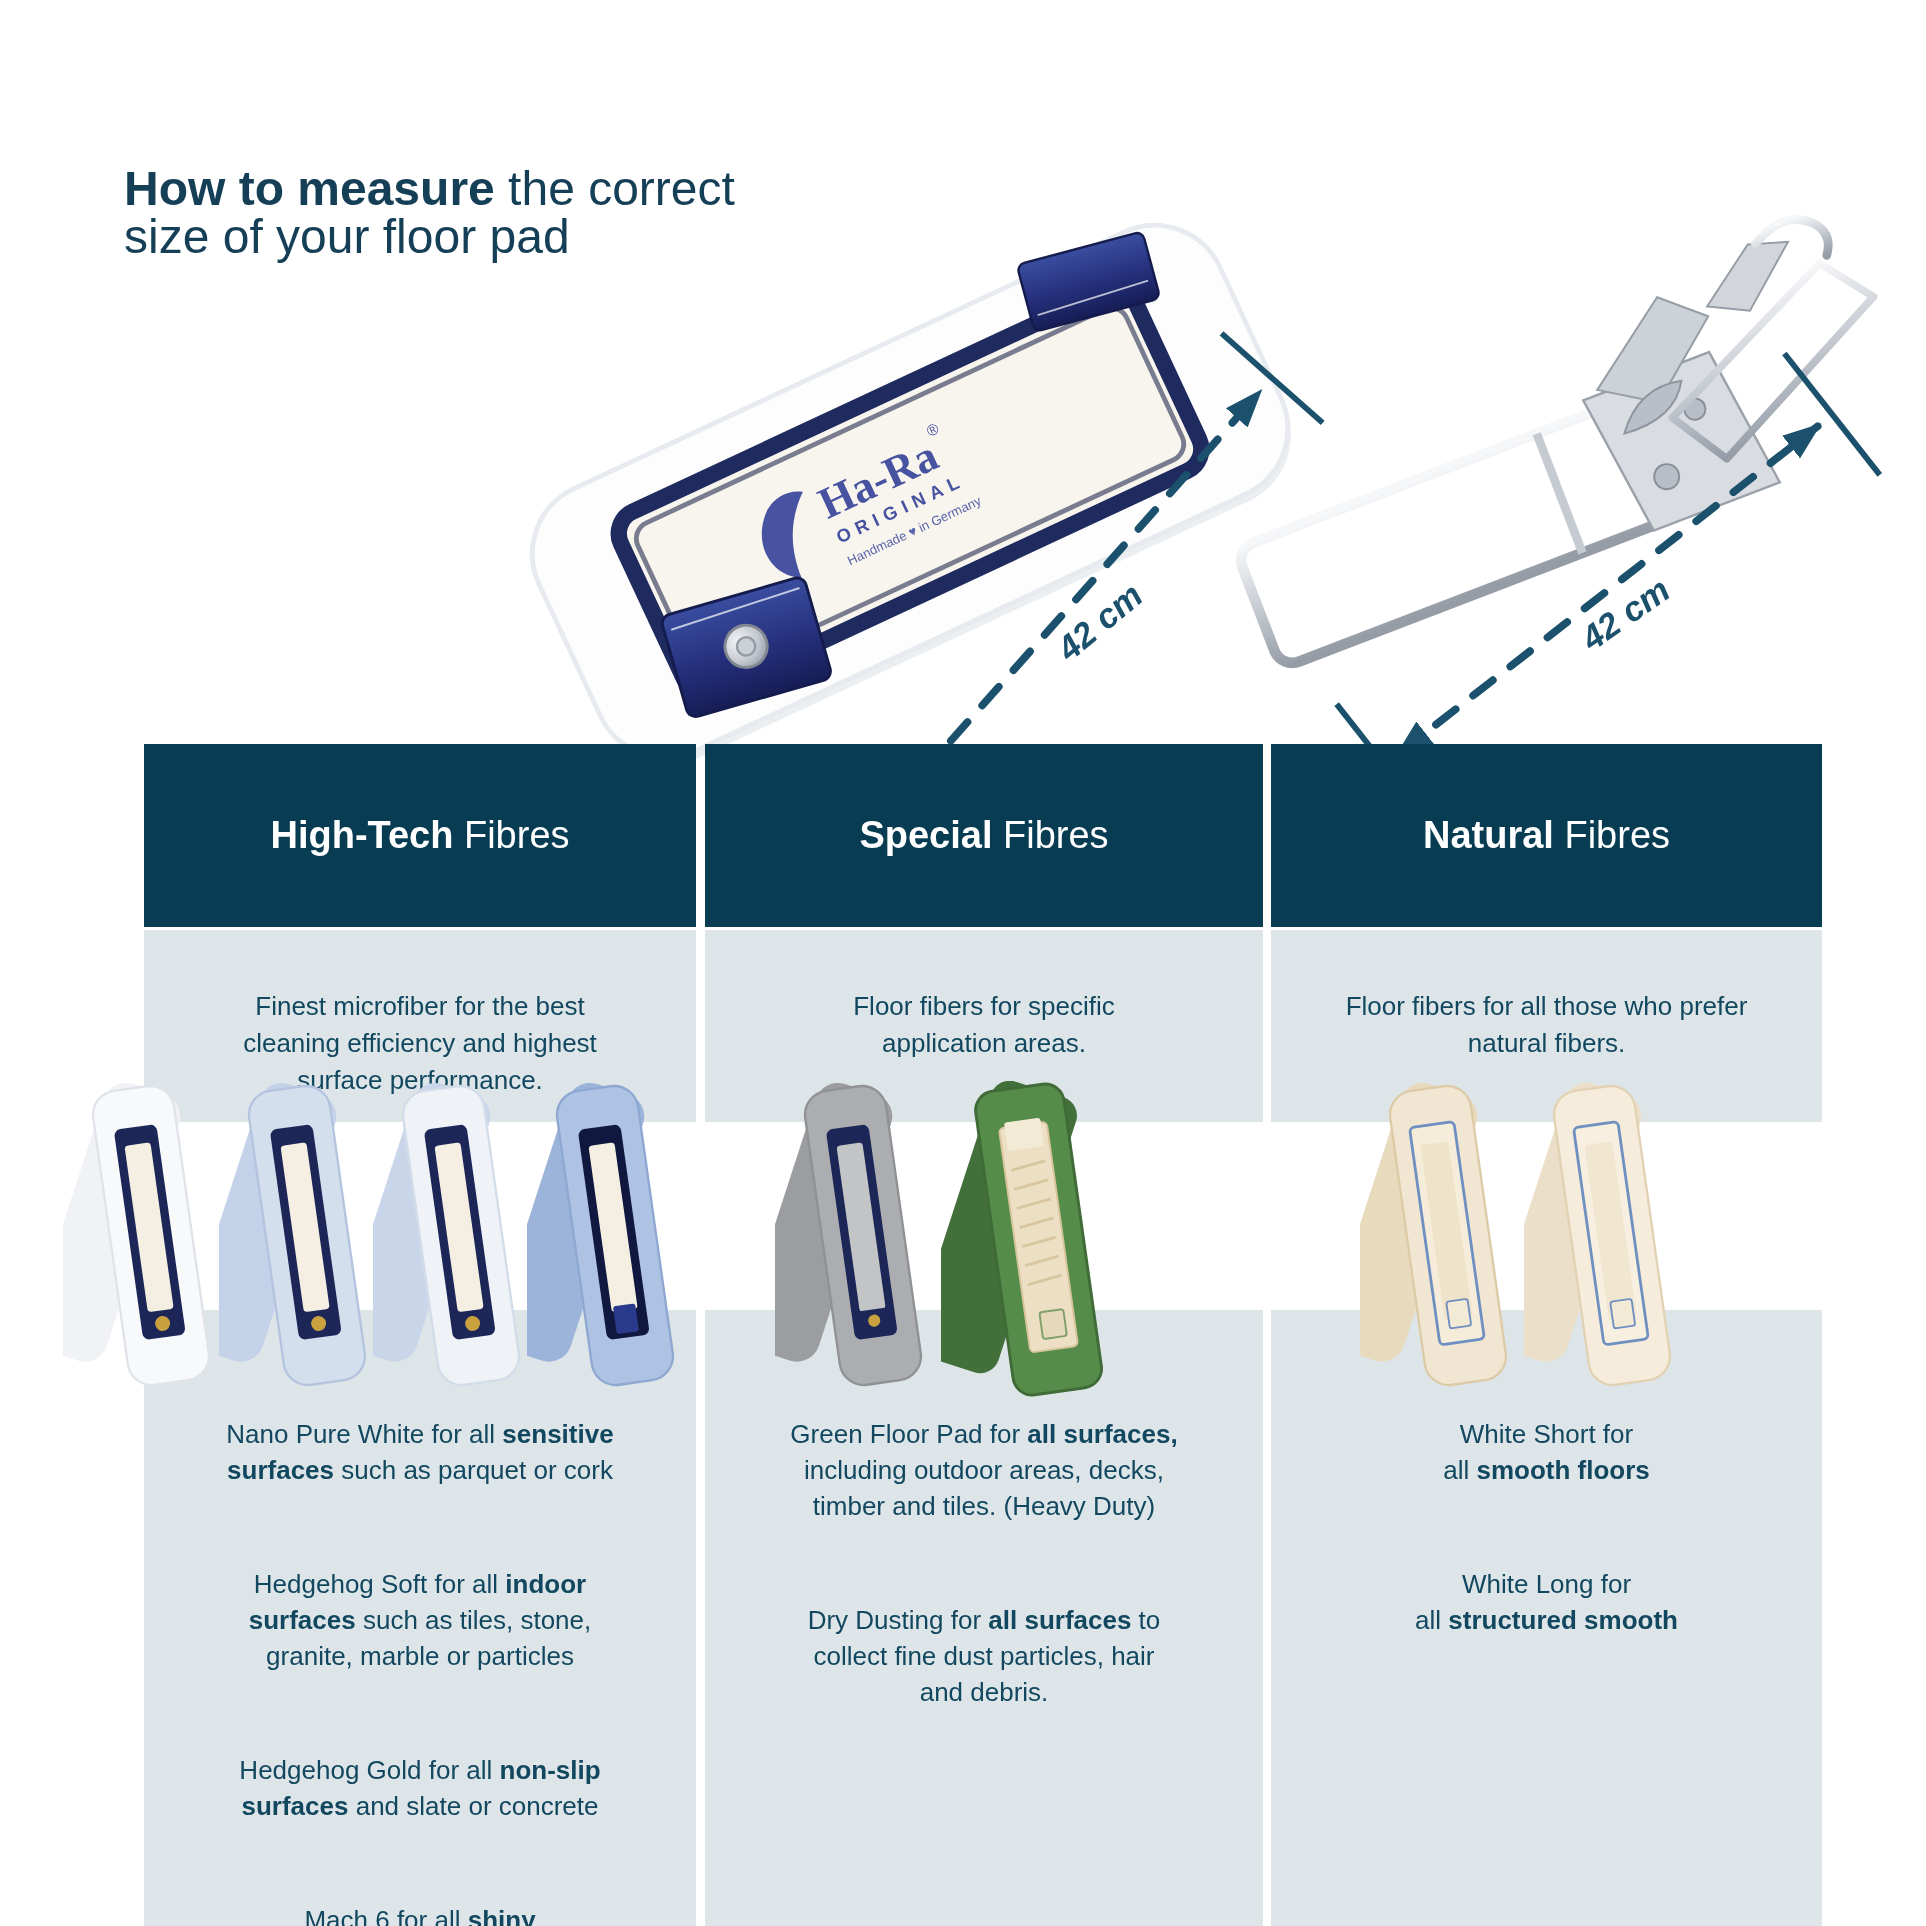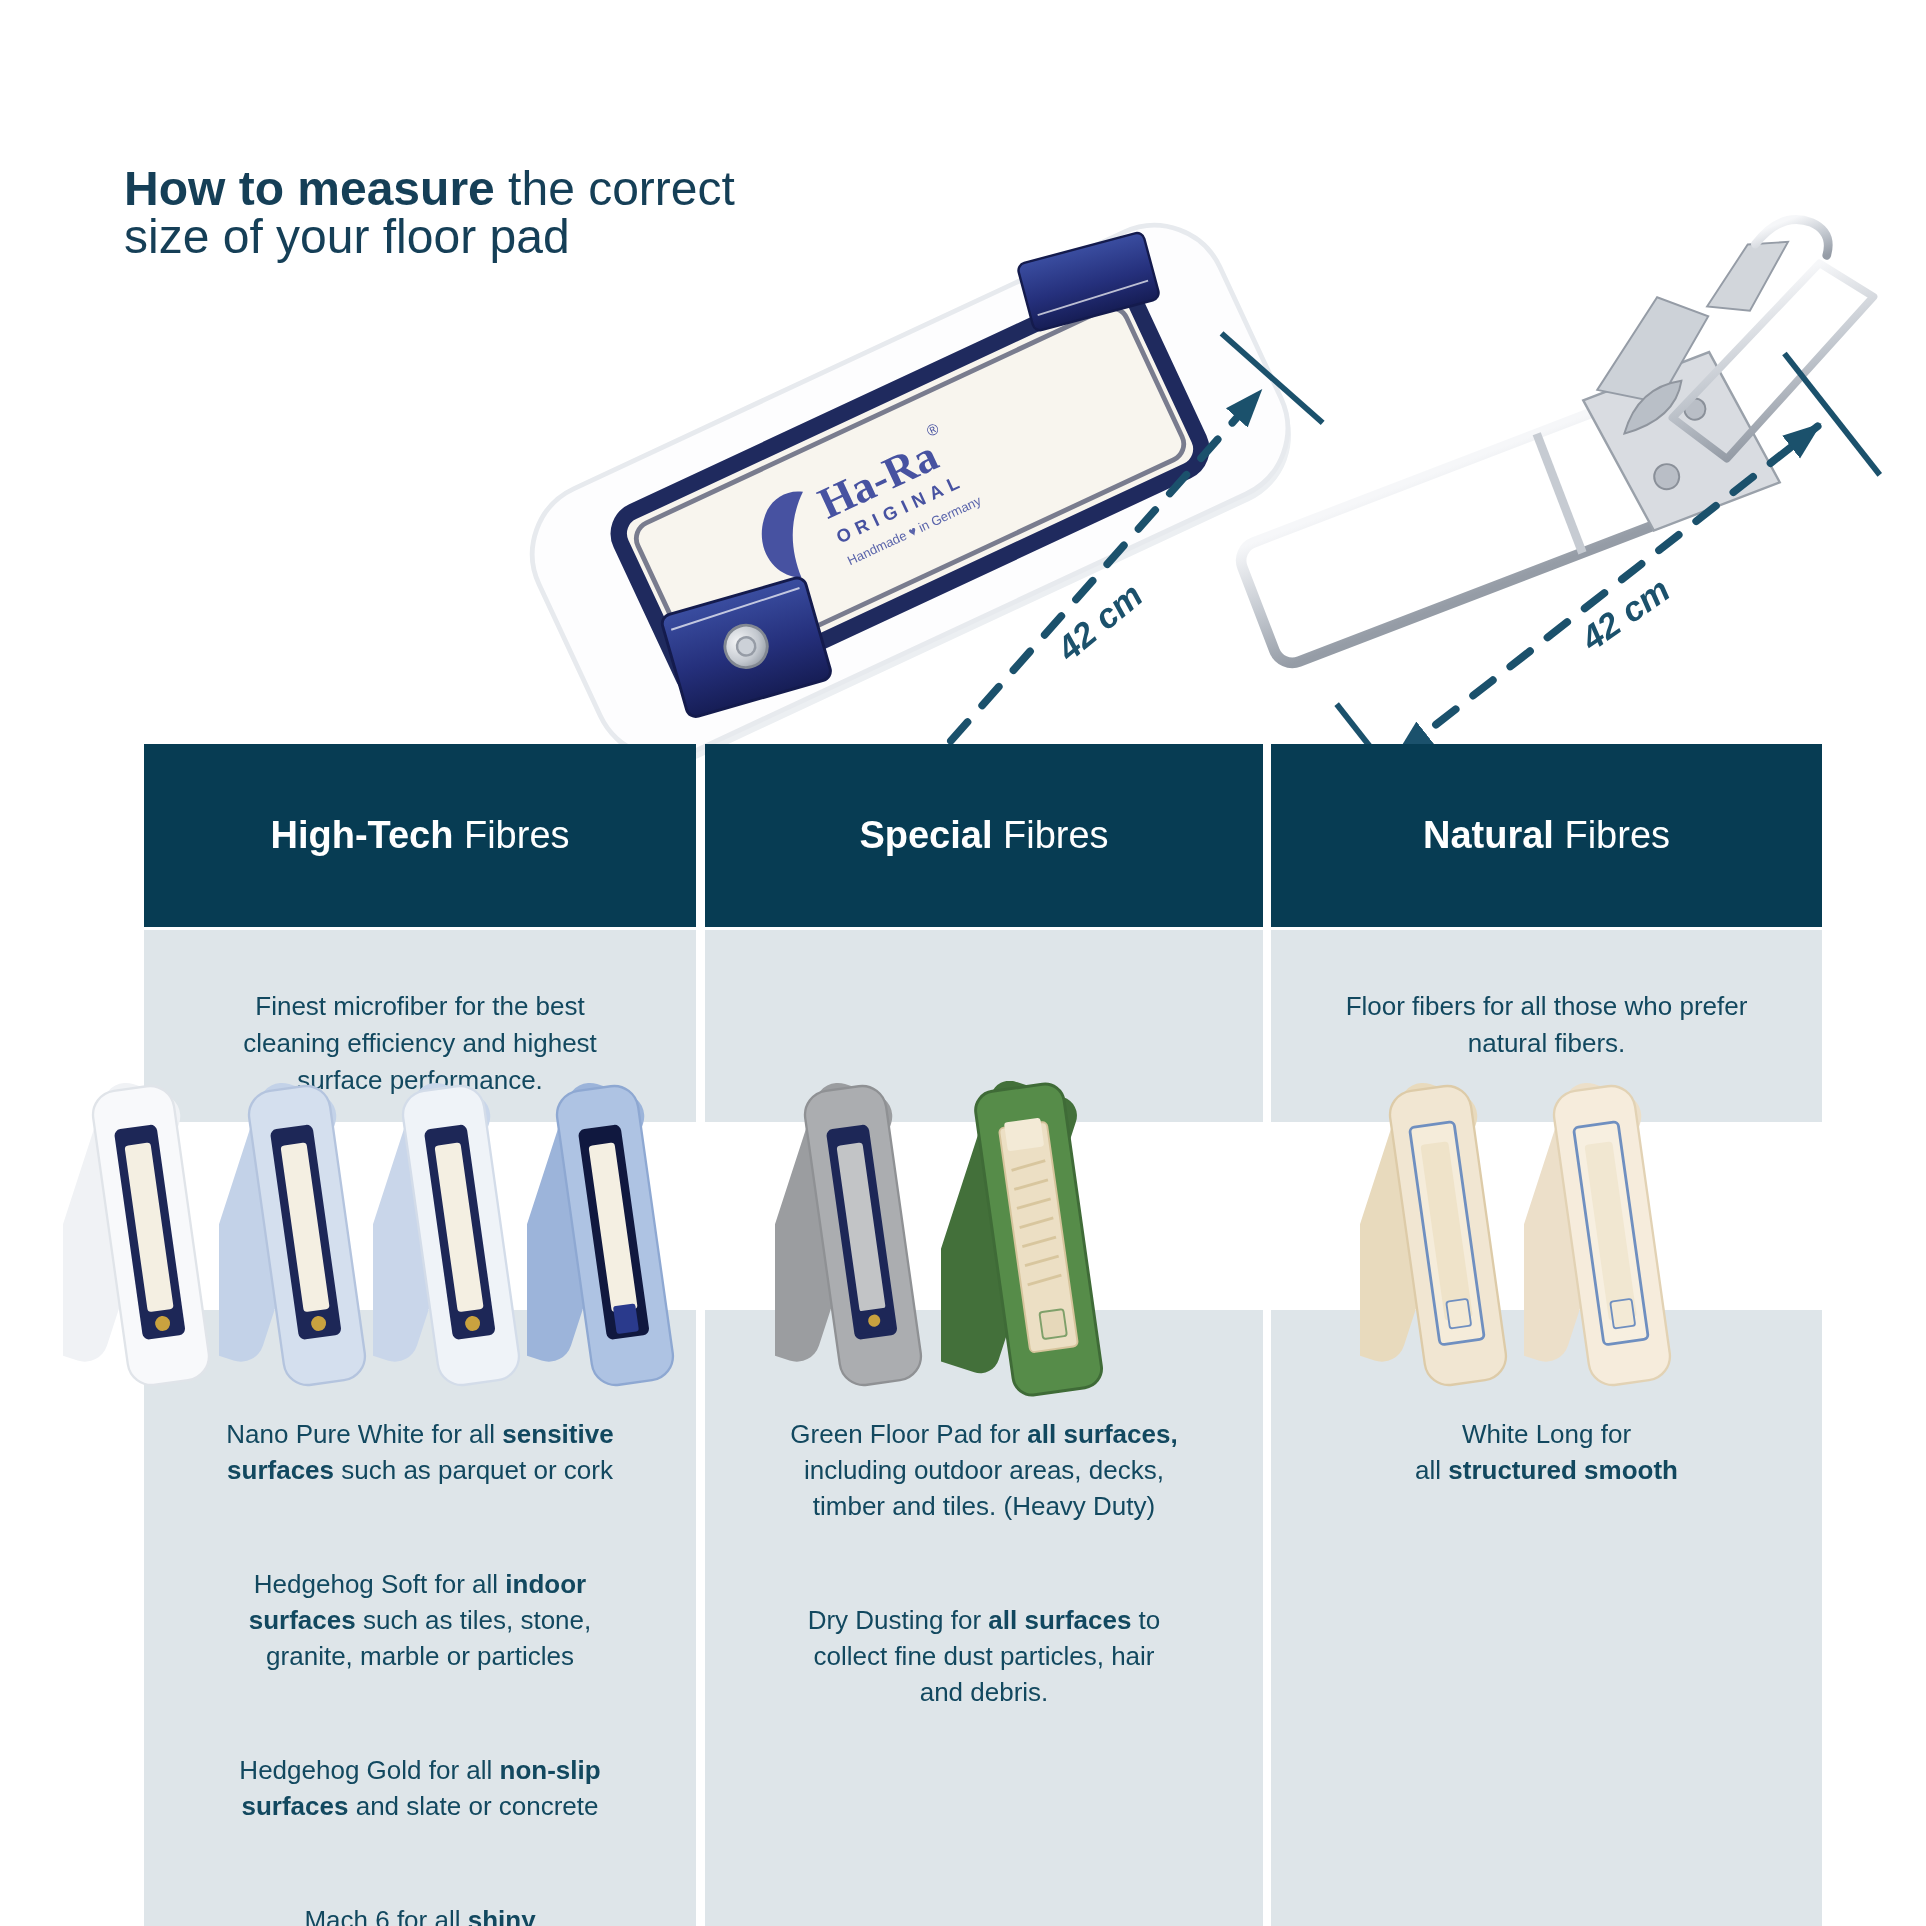--- a/index.html
+++ b/index.html
@@ -139,36 +139,40 @@
 surfaces</b><span> and slate or concrete</span></p>
       <p><span>Mach 6 for all </span><b>shiny
 sufaces</b><span> such as polished timber or
 tiles (built-in water reservoir)</span></p>
     </div>
   </div>
 
   <div class="col col-2">
     <div class="col-head"><b>Special</b><span> Fibres</span></div>
     <div class="col-body"></div>
+    <div class="col-desc">Floor fibers for specific
+application areas.</div>
     <div class="col-notes">
       <p><span>Green Floor Pad for </span><b>all surfaces,</b><span>
 including outdoor areas, decks,
 timber and tiles. (Heavy Duty)</span></p>
       <p><span>Dry Dusting for </span><b>all surfaces</b><span> to
 collect fine dust particles, hair
 and debris.</span></p>
     </div>
   </div>
 
   <div class="col col-3">
     <div class="col-head"><b>Natural</b><span> Fibres</span></div>
     <div class="col-body"></div>
     <div class="col-desc">Floor fibers for all those who prefer
 natural fibers.</div>
     <div class="col-notes">
+      <p><span>White Short for
+all </span><b>smooth floors</b></p>
       <p><span>White Long for
 all </span><b>structured smooth</b></p>
     </div>
   </div>
 
   <div class="photo-band"></div>
 </div>
 
 <svg class="pad-icon" style="left:63px;top:1082px" width="169" height="308" viewBox="0 0 360 660">
   <g transform="translate(180,330)">

